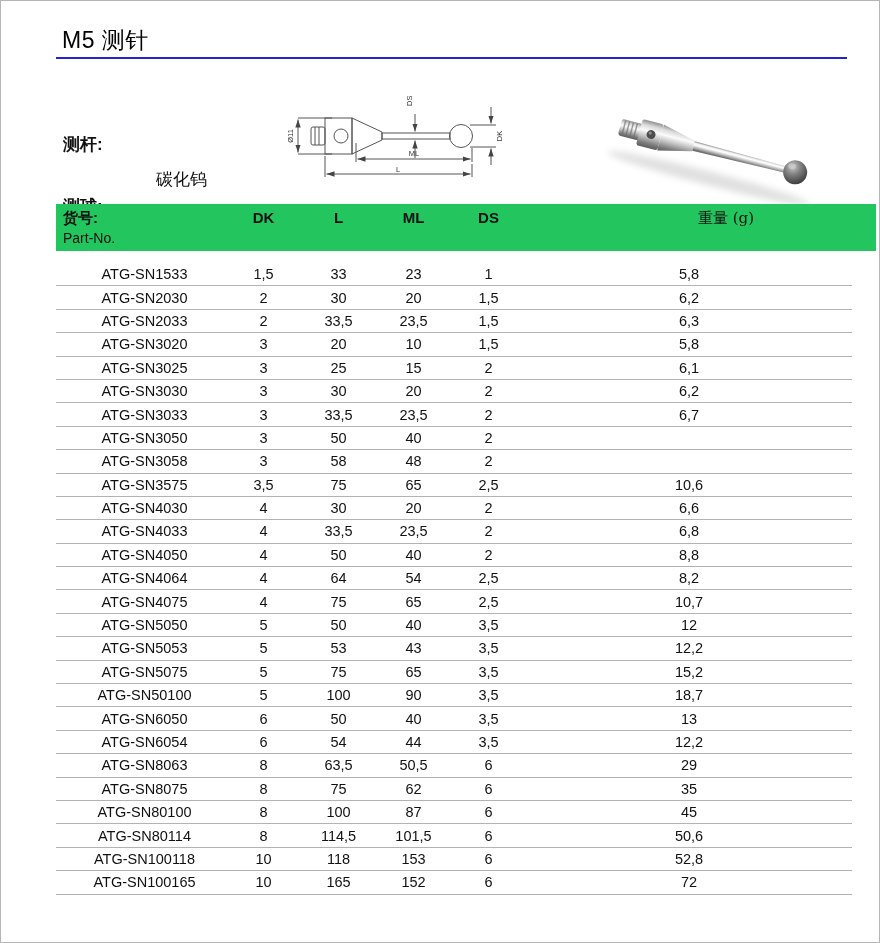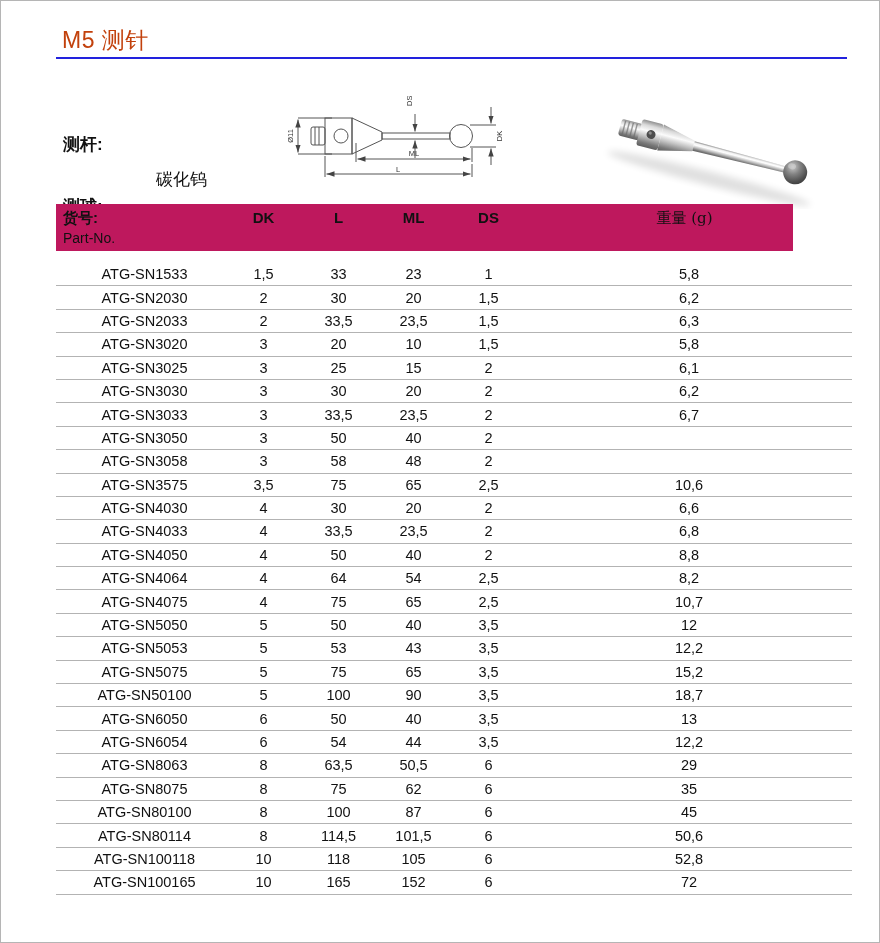--- a/index.html
+++ b/index.html
@@ -1,30 +1,30 @@
 <!DOCTYPE html>
 <html><head>
 <meta charset="utf-8">
 <style>
   html,body{margin:0;padding:0;background:#fff;}
   body{width:880px;height:943px;position:relative;font-family:"Liberation Sans",sans-serif;color:#111;overflow:hidden;}
   .page{position:absolute;inset:0;border:1px solid #b5b5b5;box-sizing:border-box;background:#fff;}
 
-  .title{position:absolute;left:61px;top:24px;font-size:23px;color:#c2410c;letter-spacing:.5px;}
+  .title{position:absolute;left:61px;top:24px;font-size:23px;color:#000000;letter-spacing:.5px;}
   .title-rule{position:absolute;left:55px;top:56px;width:791px;height:2px;background:#2222dd;}
 
   .materials{position:absolute;left:62px;top:130px;font-size:17px;}
   .mat-row{display:flex;line-height:27px;}
   .mat-label{font-weight:bold;width:93px;}
   .mat-value{font-weight:normal;margin-top:35px;}
 
   .drawing{position:absolute;left:283px;top:95px;}
   .photo{position:absolute;left:593px;top:90px;}
 
-  .thead{position:absolute;left:55px;top:203px;width:737px;height:47px;background:#be185d;box-sizing:border-box;}
+  .thead{position:absolute;left:55px;top:203px;width:820px;height:47px;background:#22c55e;box-sizing:border-box;}
   .grid{display:grid;grid-template-columns:170px 75px 75px 75px 75px 1fr;}
   .thead .hrow1{position:absolute;left:0;top:5px;width:100%;}
   .thead .hrow2{position:absolute;left:7px;top:26px;font-size:14px;}
   .hcell{text-align:center;font-weight:bold;font-size:15px;}
   .hcell.first{text-align:left;padding-left:7px;}
   .hcell.weight{font-family:"DejaVu Serif","Liberation Serif",serif;font-weight:normal;transform:translateX(25px);}
 
   .tbl{position:absolute;left:55px;top:262px;width:796px;}
   .trow{height:23.4px;box-sizing:border-box;border-bottom:1px solid #b3b3b3;display:grid;
         grid-template-columns:170px 75px 75px 75px 75px 1fr;align-items:center;font-size:14.5px;}
@@ -357,21 +357,21 @@
         <div class="cell c1">8</div>
         <div class="cell c2">114,5</div>
         <div class="cell c3">101,5</div>
         <div class="cell c4">6</div>
         <div class="cell c5">50,6</div>
       </div>
       <div class="trow">
         <div class="cell c0">ATG-SN100118</div>
         <div class="cell c1">10</div>
         <div class="cell c2">118</div>
-        <div class="cell c3">105</div>
+        <div class="cell c3">153</div>
         <div class="cell c4">6</div>
         <div class="cell c5">52,8</div>
       </div>
       <div class="trow">
         <div class="cell c0">ATG-SN100165</div>
         <div class="cell c1">10</div>
         <div class="cell c2">165</div>
         <div class="cell c3">152</div>
         <div class="cell c4">6</div>
         <div class="cell c5">72</div>

